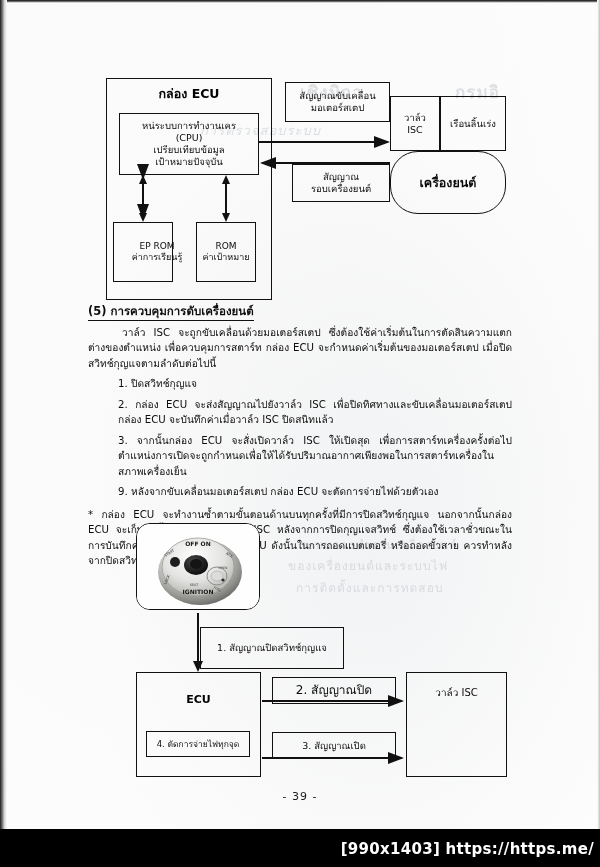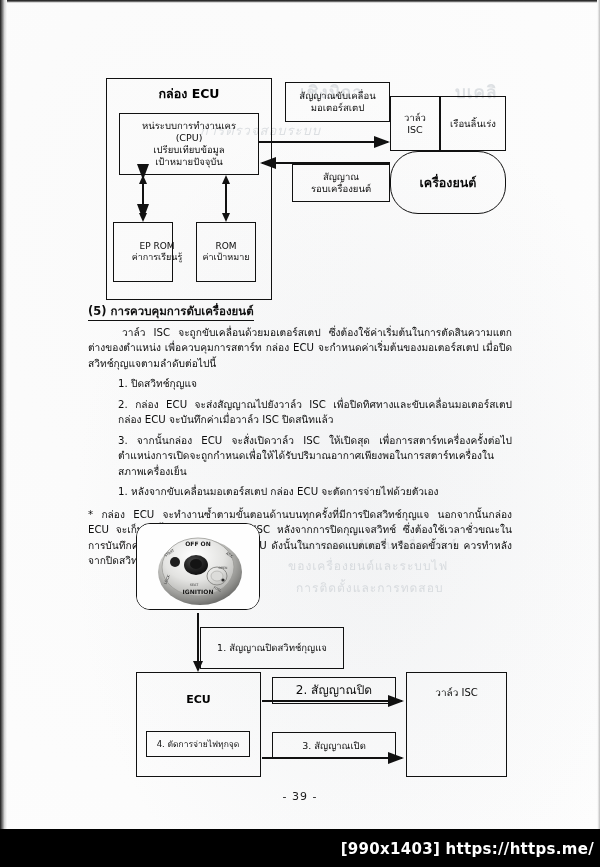--- a/index.html
+++ b/index.html
@@ -168,21 +168,21 @@
 <body>
 
 <div id="page">
 
   <div class="scan-edge-top"></div>
   <div class="scan-edge-left"></div>
   <div class="scan-edge-right"></div>
   <div class="paper-tint"></div>
 
   <div class="bleed" style="left:300px; top:78px; font-size:17px; font-weight:700;">เชิงมิกา</div>
-  <div class="bleed" style="left:455px; top:78px; font-size:17px; font-weight:700;">บเคลิ</div>
+  <div class="bleed" style="left:455px; top:78px; font-size:17px; font-weight:700;">กรมอิ</div>
   <div class="bleed" style="left:200px; top:120px; font-size:13px;font-style:italic;">การตรวจสอบระบบ</div>
   <div class="bleed" style="left:300px; top:535px; font-size:12px;">ระบบการทำงานเครื่องยนต์</div>
   <div class="bleed" style="left:296px; top:578px; font-size:12px;">การติดตั้งและการทดสอบ</div>
   <div class="bleed" style="left:288px; top:556px; font-size:12px;">ของเครื่องยนต์และระบบไฟ</div>
 
   <div id="diagram-top">
 
     <svg id="top-svg" viewBox="0 0 600 300" xmlns="http://www.w3.org/2000/svg">
       <defs>
         <marker id="arrR" markerWidth="8" markerHeight="8" refX="7" refY="3" orient="auto" markerUnits="strokeWidth">
@@ -250,21 +250,21 @@
       <span class="ln">เครื่องยนต์</span>
     </div>
   </div>
 
   <div id="text-block">
     <div id="section-heading" class="th">(5) การควบคุมการดับเครื่องยนต์</div>
     <p class="para indent th">วาล์ว ISC จะถูกขับเคลื่อนด้วยมอเตอร์สเตป  ซึ่งต้องใช้ค่าเริ่มต้นในการตัดสินความแตกต่างของตำแหน่ง เพื่อควบคุมการสตาร์ท กล่อง ECU จะกำหนดค่าเริ่มต้นของมอเตอร์สเตป เมื่อปิดสวิทช์กุญแจตามลำดับต่อไปนี้</p>
     <p class="para hang th" style="margin-top:5px;">1.  ปิดสวิทช์กุญแจ</p>
     <p class="para hang th" style="margin-top:5px;">2.  กล่อง ECU จะส่งสัญญาณไปยังวาล์ว ISC เพื่อปิดทิศทางและขับเคลื่อนมอเตอร์สเตป กล่อง ECU จะบันทึกค่าเมื่อวาล์ว ISC ปิดสนิทแล้ว</p>
     <p class="para hang th" style="margin-top:5px;">3.  จากนั้นกล่อง ECU จะสั่งเปิดวาล์ว ISC ให้เปิดสุด เพื่อการสตาร์ทเครื่องครั้งต่อไป ตำแหน่งการเปิดจะถูกกำหนดเพื่อให้ได้รับปริมาณอากาศเพียงพอในการสตาร์ทเครื่องในสภาพเครื่องเย็น</p>
-    <p class="para hang th" style="margin-top:5px;">1.  หลังจากขับเคลื่อนมอเตอร์สเตป กล่อง ECU จะตัดการจ่ายไฟด้วยตัวเอง</p>
+    <p class="para hang th" style="margin-top:5px;">9.  หลังจากขับเคลื่อนมอเตอร์สเตป กล่อง ECU จะตัดการจ่ายไฟด้วยตัวเอง</p>
     <p class="para note th">* กล่อง ECU จะทำงานซ้ำตามขั้นตอนด้านบนทุกครั้งที่มีการปิดสวิทช์กุญแจ นอกจากนั้นกล่อง ECU จะเก็บค่าขั้นตอนการเปิดวาล์ว ISC หลังจากการปิดกุญแจสวิทช์ ซึ่งต้องใช้เวลาชั่วขณะในการบันทึกค่าต่าง ๆ เหล่านี้ในกล่อง ECU ดังนั้นในการถอดแบตเตอรี่ หรือถอดขั้วสาย ควรทำหลังจากปิดสวิทช์กุญแจแล้ว 3 วินาที</p>
   </div>
 
   <div id="diagram-bottom">
 
     <svg id="bottom-svg" viewBox="0 0 600 290" xmlns="http://www.w3.org/2000/svg">
       <defs>
         <marker id="bArr" markerWidth="8" markerHeight="8" refX="7" refY="3" orient="auto" markerUnits="strokeWidth">
           <path d="M0,0 L8,3 L0,6 z" fill="#111"></path>
         </marker>

